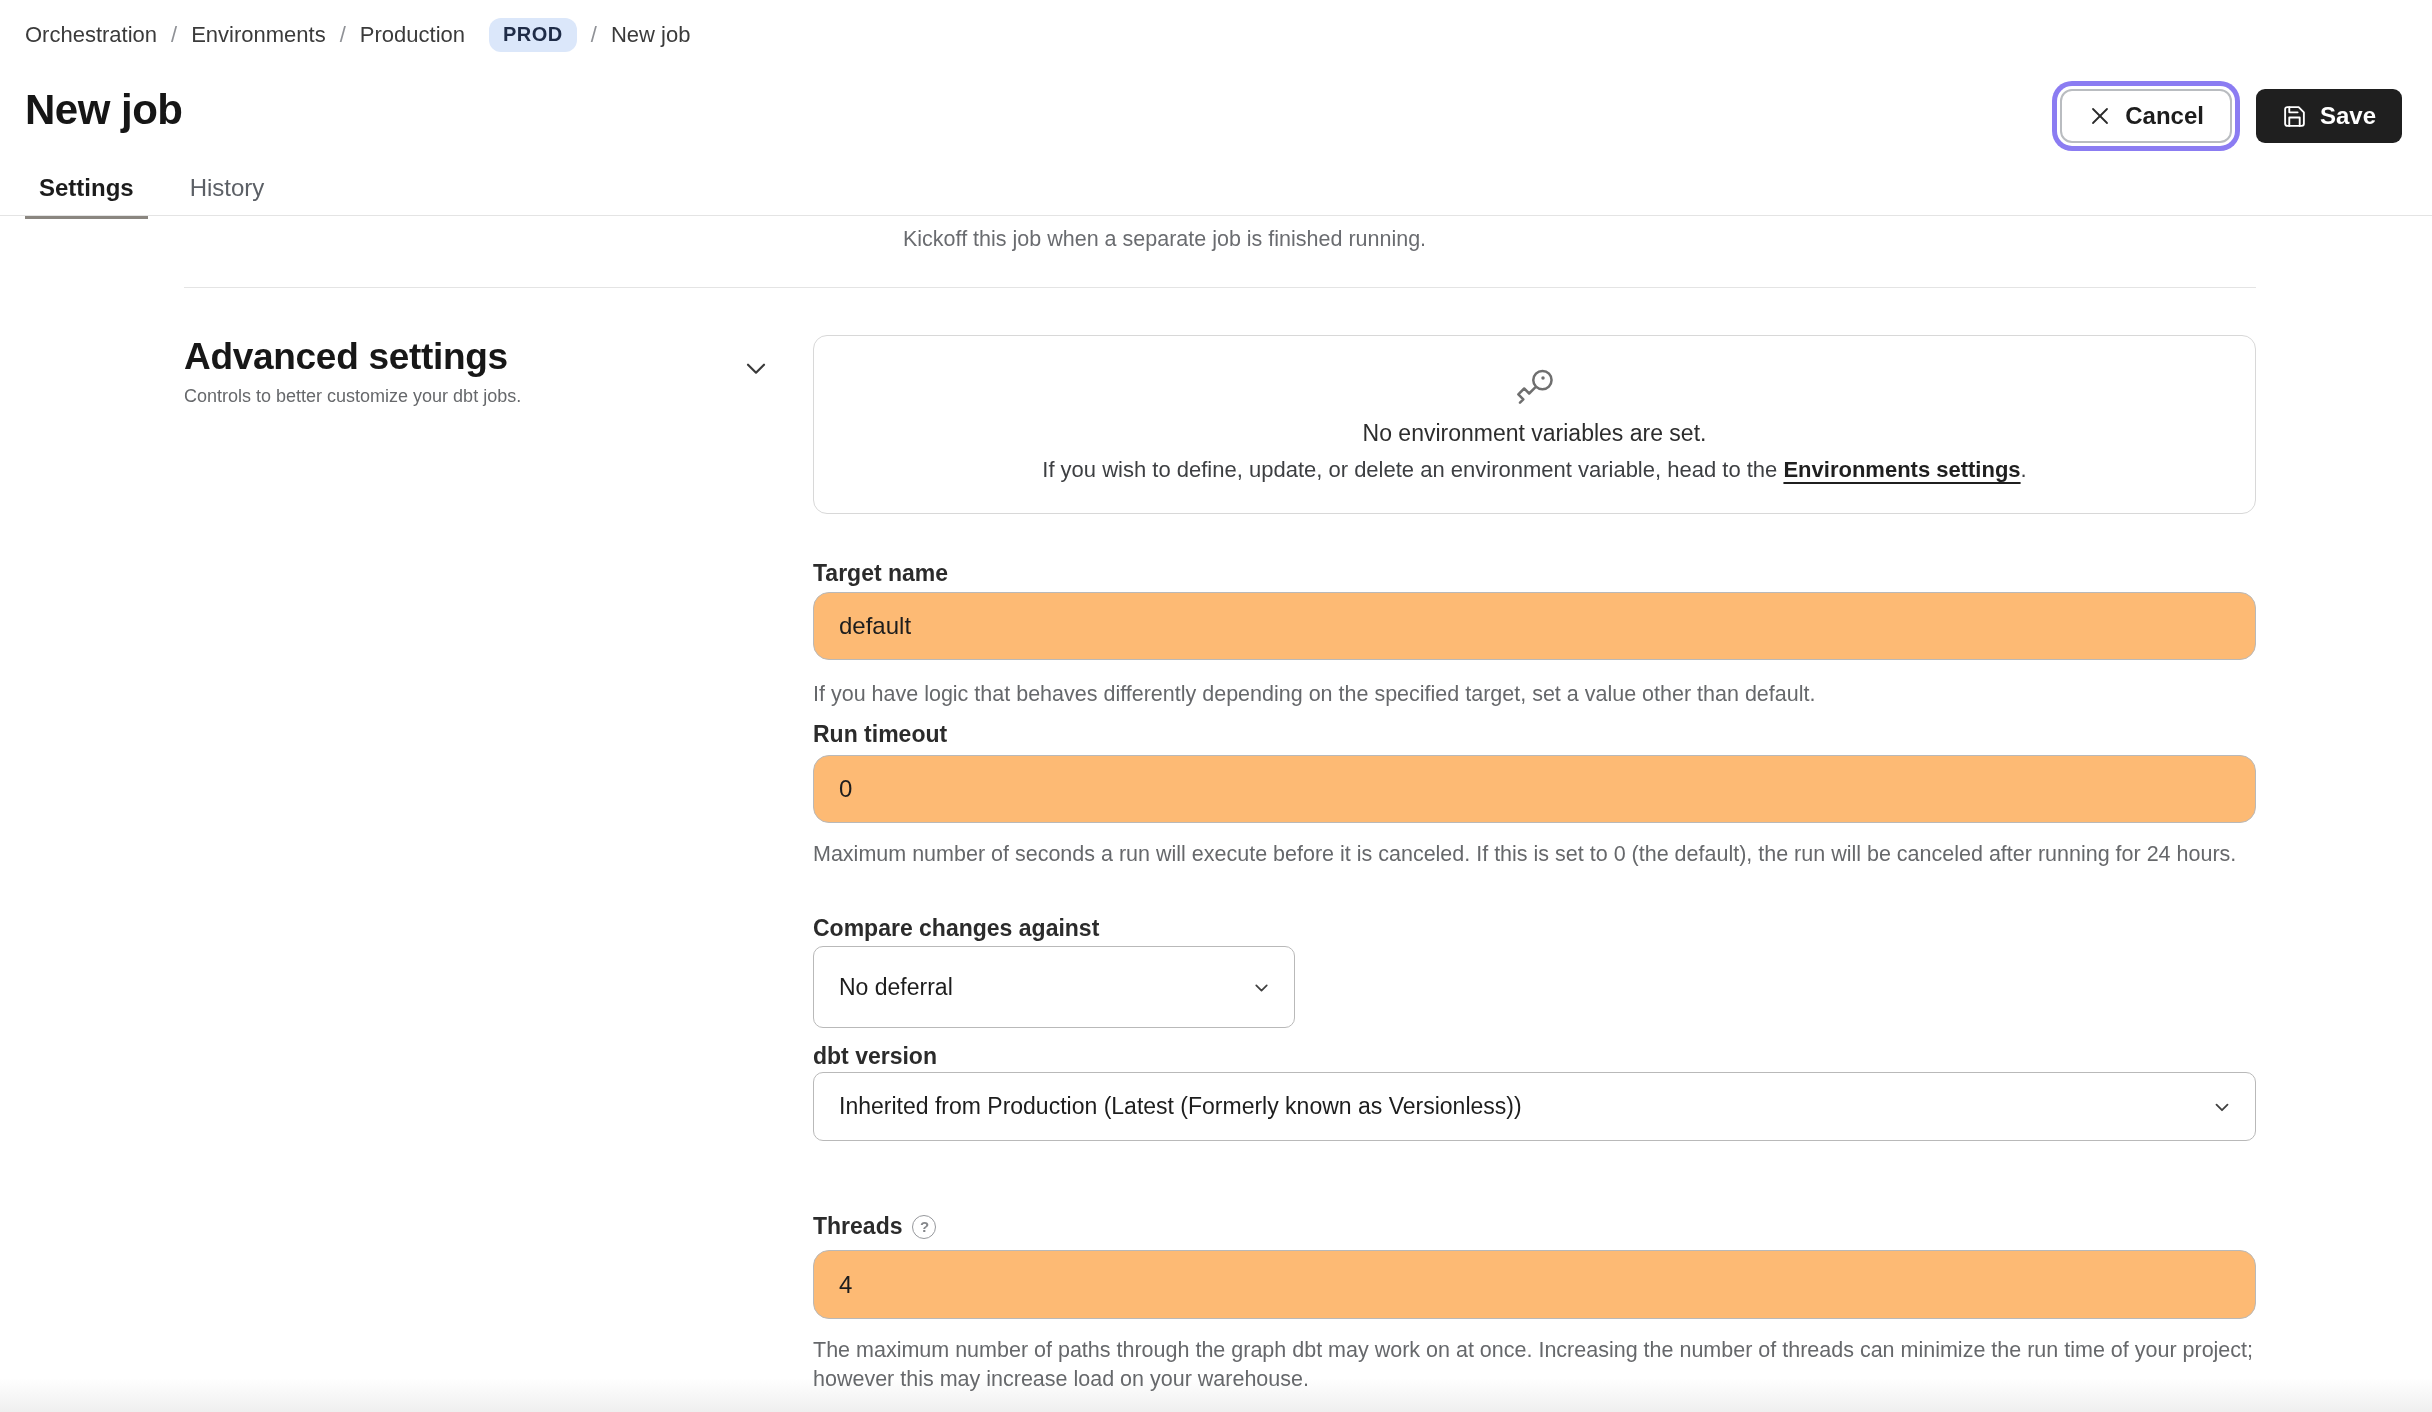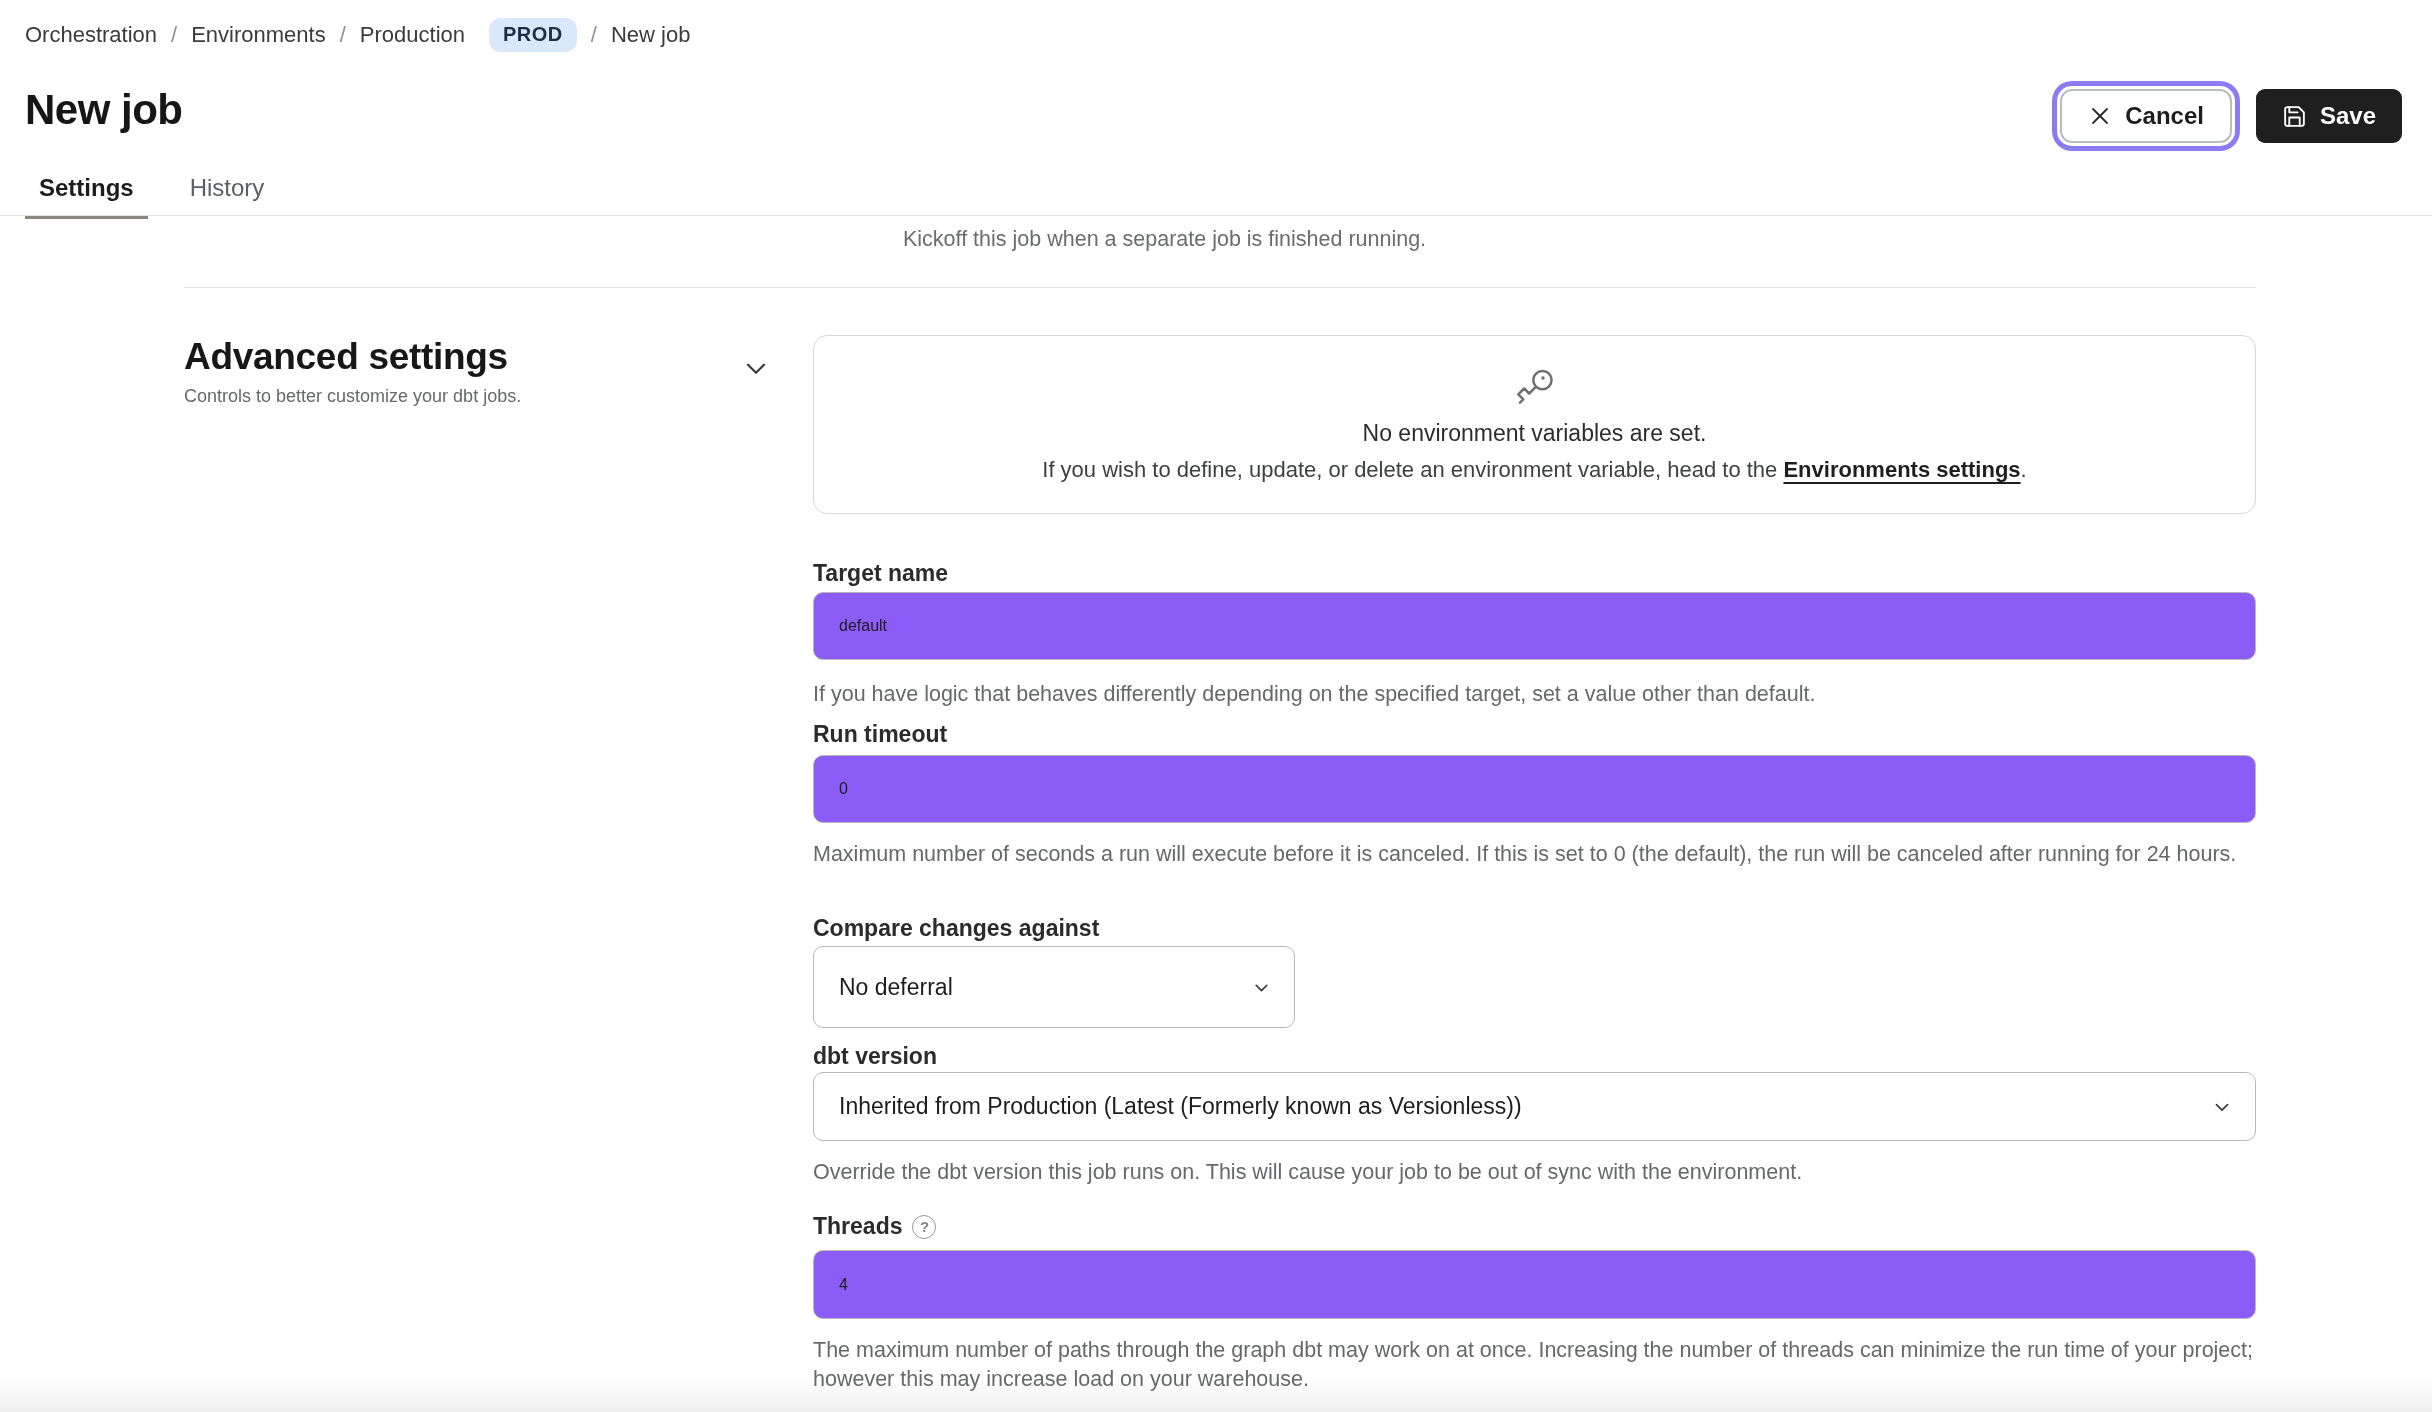--- a/index.html
+++ b/index.html
@@ -86,22 +86,22 @@
     font-size:23px; font-weight:bold; color:#2b2b2b;
     display:flex; align-items:center; gap:10px;
   }
   .help-circle {
     width:24px; height:24px; border:1.7px solid #96989c; border-radius:50%;
     color:#85878b; font-size:15px; font-weight:bold; line-height:21px; text-align:center;
     display:inline-block; cursor:pointer;
   }
   .text-input {
     position:absolute; left:813px; width:1443px;
-    border:1.6px solid #b9b9b9; border-radius:10px; background:#8b5cf6;
-    font-family:inherit; font-size:16px; color:#1d1d1d; padding:0 25px;
+    border:1.6px solid #b9b9b9; border-radius:16px; background:#fdba74;
+    font-family:inherit; font-size:24px; color:#1d1d1d; padding:0 25px;
   }
   .select {
     position:absolute; left:813px;
     border:1.6px solid #b9b9b9; border-radius:10px; background:#fff;
     display:flex; align-items:center; justify-content:space-between;
     font-size:23px; color:#1d1d1d; padding:0 22px 0 25px; cursor:pointer;
   }
   .helper {
     position:absolute; left:813px; width:1443px;
     font-size:21.5px; line-height:29px; color:#66686b;
@@ -215,21 +215,20 @@
     <span>dbt version</span>
   </div>
   <div class="select" style="top:1072px; height:69px; width:1443px;">
     <span>Inherited from Production (Latest (Formerly known as Versionless))</span>
     <span style="display:flex;">
       <svg width="22" height="22" viewBox="0 0 24 24" fill="none" stroke="#404040" stroke-width="2" stroke-linecap="round" stroke-linejoin="round">
           <polyline points="6 9.5 12 15.5 18 9.5"></polyline>
         </svg>
     </span>
   </div>
-  <div class="helper" style="top:1158px;">Override the dbt version this job runs on. This will cause your job to be out of sync with the environment.</div>
 
   <div class="field-label" style="top:1213px;">
     <span>Threads</span>
     <span class="help-circle">?</span>
   </div>
   <input class="text-input" style="top: 1250px; height: 69px;" type="text" value="4">
   <div class="helper" style="top:1336px;">The maximum number of paths through the graph dbt may work on at once. Increasing the number of threads can minimize the run time of your project; however this may increase load on your warehouse.</div>
 
   <div class="bottom-fade"></div>
 </div>

